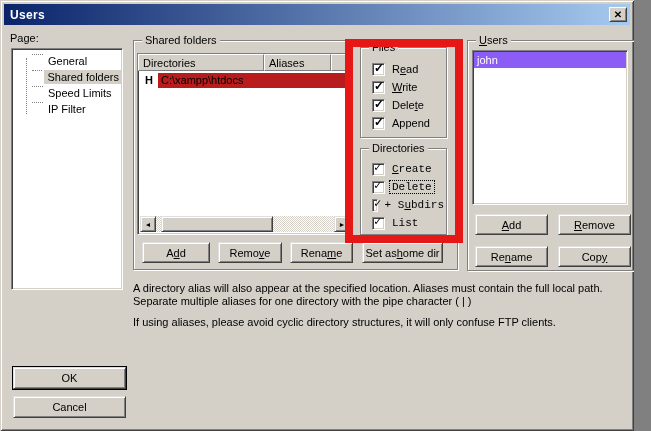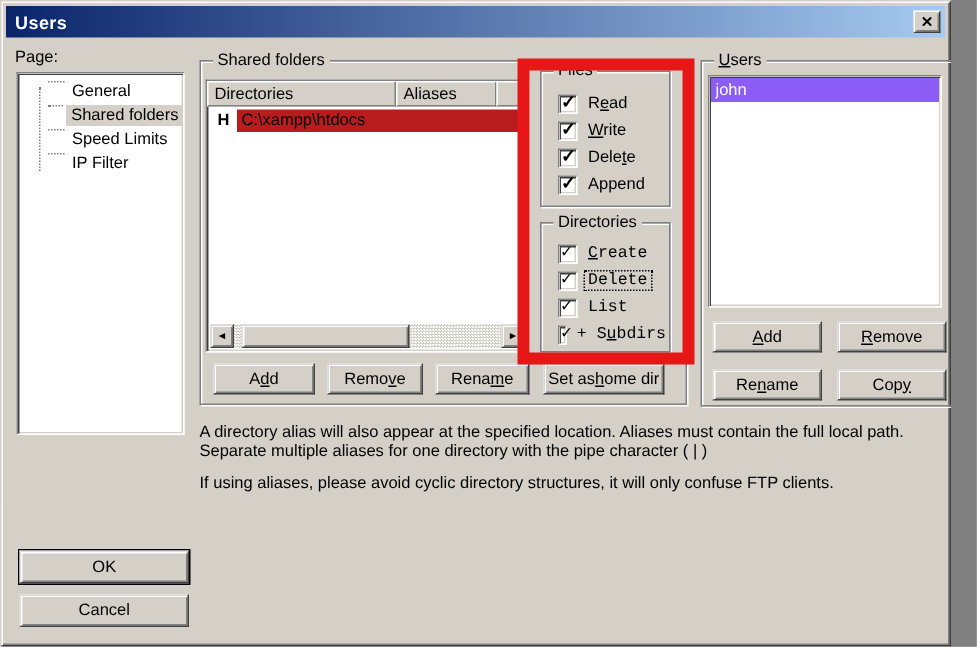--- a/index.html
+++ b/index.html
@@ -193,25 +193,25 @@
       <div class="check-row">
         <span class="checkbox checked"></span>
         <span class="cb-label"><u>C</u>reate</span>
       </div>
       <div class="check-row">
         <span class="checkbox checked"></span>
         <span class="cb-label focused">Delete</span>
       </div>
       <div class="check-row">
         <span class="checkbox checked"></span>
+        <span class="cb-label">+ S<u>u</u>bdirs</span>
+      </div>
+      <div class="check-row">
+        <span class="checkbox checked"></span>
         <span class="cb-label">List</span>
-      </div>
-      <div class="check-row">
-        <span class="checkbox checked"></span>
-        <span class="cb-label">+ S<u>u</u>bdirs</span>
       </div>
     </div>
   </div>
 
   <div class="group" style="left:467px;top:40px;width:171px;height:231px;">
     <span class="group-label"><u>U</u>sers</span>
   </div>
   <div class="userlist sunken">
     <div class="user-row selected">john</div>
   </div>

